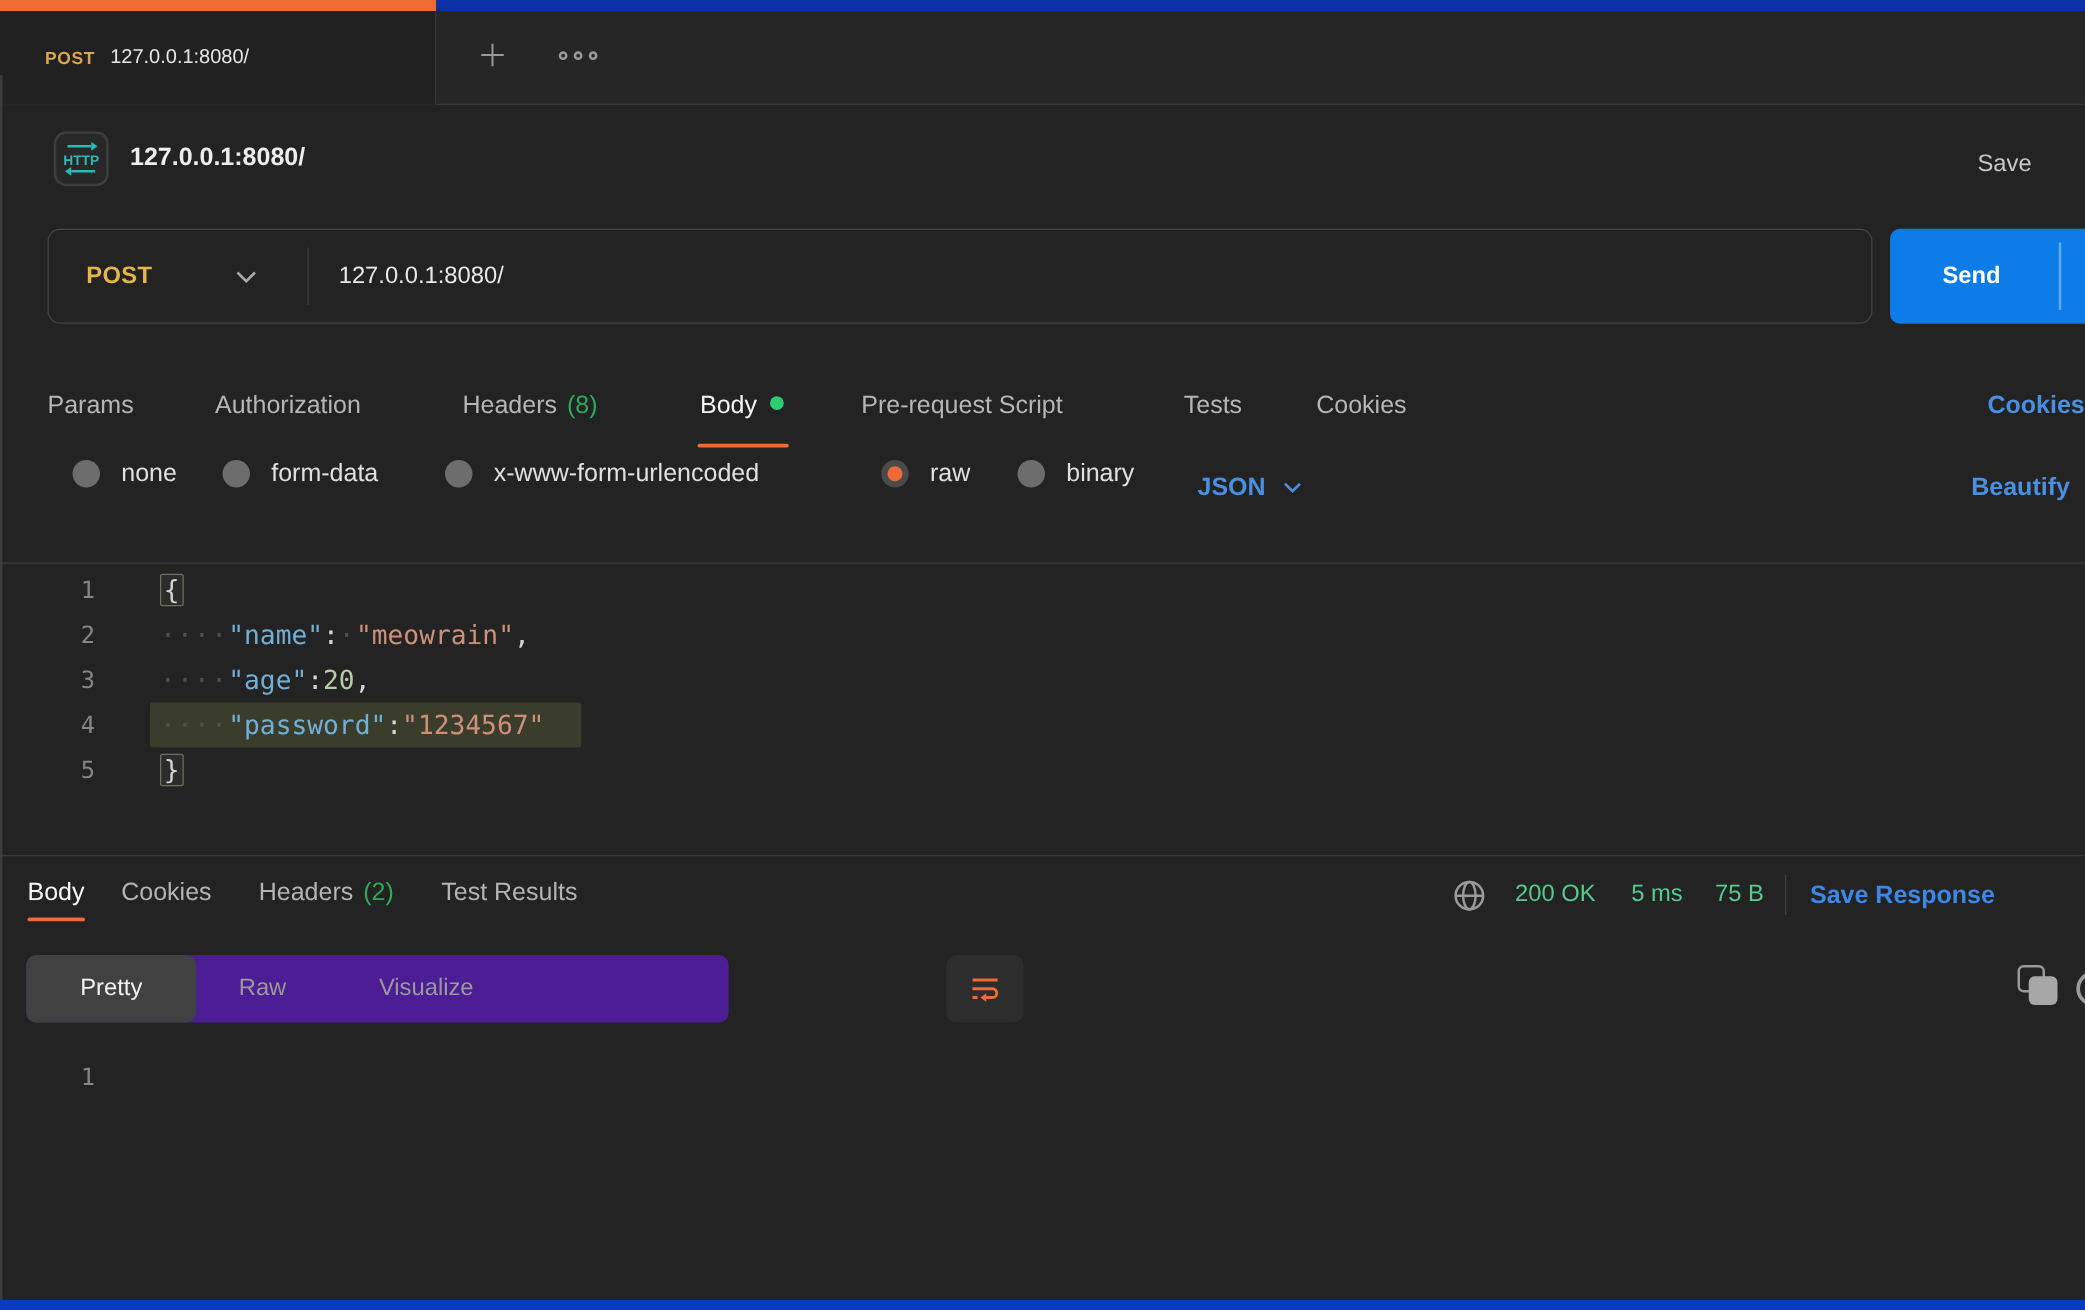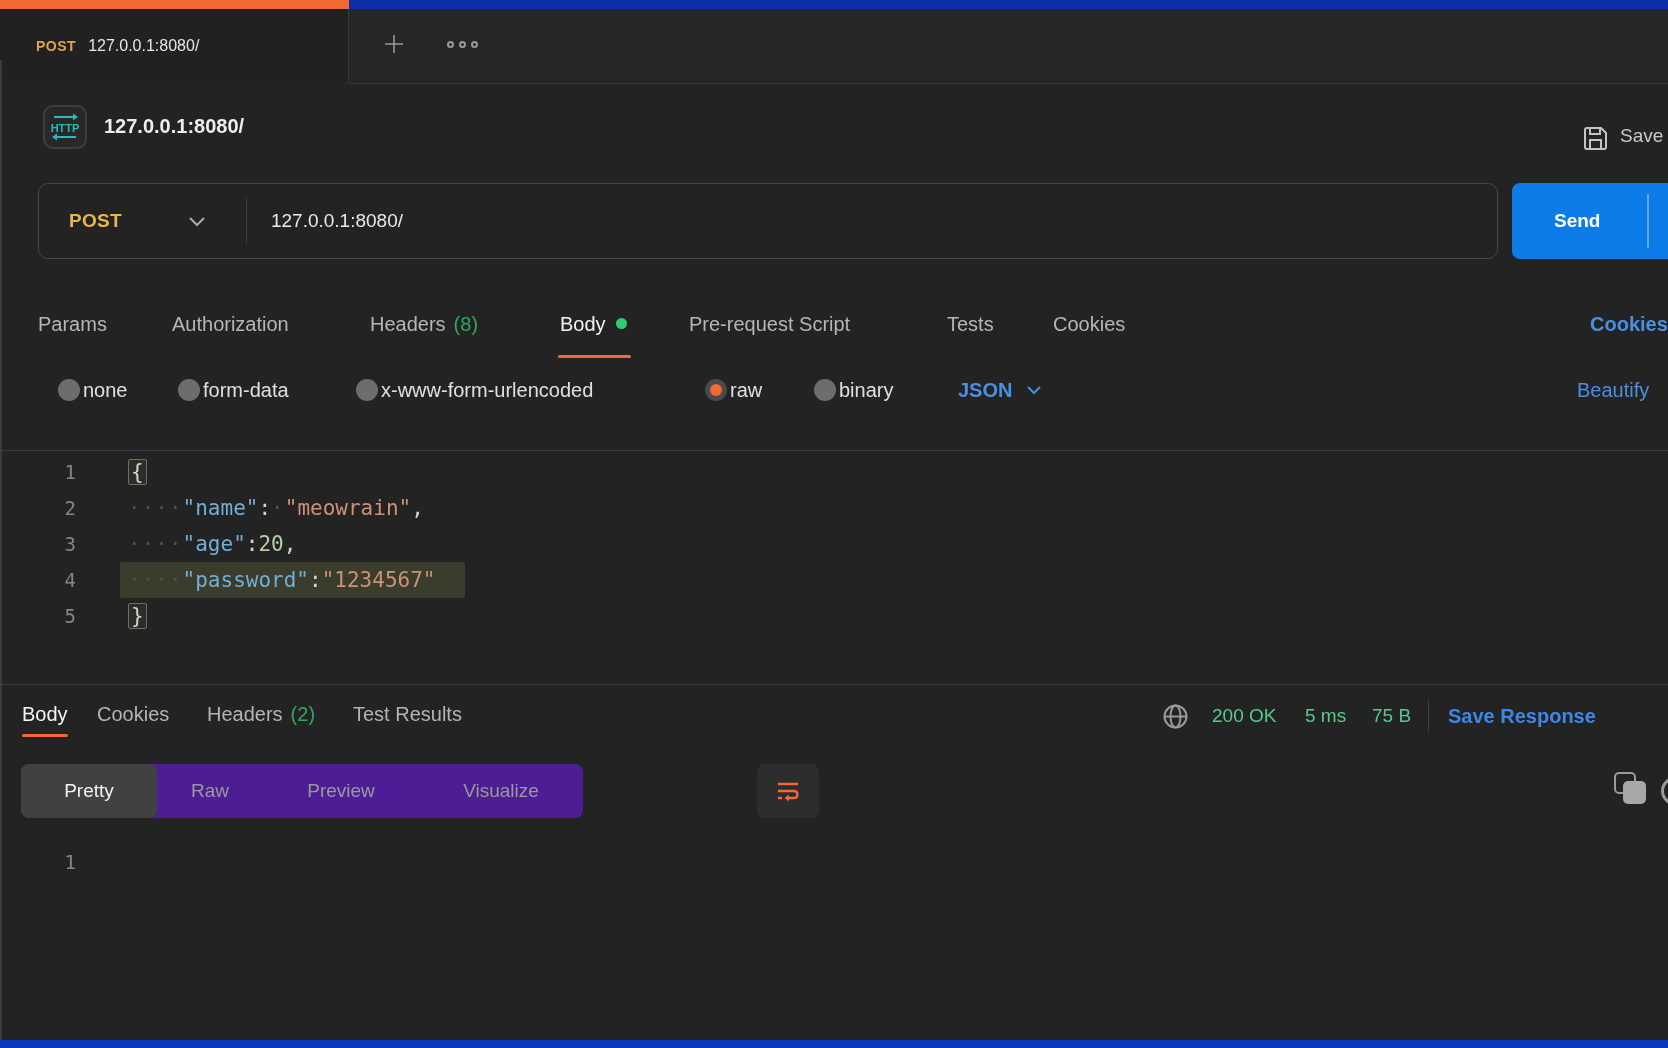--- a/index.html
+++ b/index.html
@@ -22,21 +22,21 @@
   .icon-btn{position:absolute;top:24px;width:44px;height:40px;display:flex;align-items:center;justify-content:center;}
   #plus-btn{left:372px;}
   #more-btn{left:440px;}
   .dots3{display:flex;gap:5px;}
   .dots3 i{width:7px;height:7px;border:2px solid #9a9a9a;border-radius:50%;box-sizing:border-box;}
 
   
   .http-badge{position:absolute;left:43px;top:105px;width:44px;height:44px;border:2px solid #3e3e3e;background:#282828;
     border-radius:10px;display:flex;align-items:center;justify-content:center;box-sizing:border-box;}
   .page-title{position:absolute;left:104px;top:111px;font-size:20px;font-weight:700;color:#ededed;line-height:30px;}
-  .save-btn{position:absolute;left:1582px;top:125px;display:flex;gap:11px;height:30px;}
+  .save-btn{position:absolute;left:1582px;top:110px;display:flex;gap:11px;height:30px;flex-direction:column;}
   .save-btn .s-lbl{font-size:19px;color:#c8c8c8;white-space:nowrap;}
 
   
   .request-bar{position:absolute;left:38px;top:183px;width:1460px;height:76px;border:1px solid #464646;border-radius:10px;
     box-sizing:border-box;display:flex;align-items:center;background:#232323;}
   .request-bar .method{margin-left:30px;font-size:19px;font-weight:700;color:#e7b64a;letter-spacing:.3px;}
   .request-bar .m-chevron{margin-left:66px;display:flex;}
   .request-bar .v-div{margin-left:40px;width:1px;height:46px;background:#3e3e3e;}
   .request-bar .url-text{margin-left:24px;font-size:19px;color:#e9e9e9;}
   .send-btn{position:absolute;left:1512px;top:183px;width:170px;height:76px;background:#0d7ce8;border-radius:8px;}
@@ -49,30 +49,30 @@
   .req-tab:nth-child(1){left:38px}.req-tab:nth-child(2){left:172px}.req-tab:nth-child(3){left:370px}
   .req-tab:nth-child(4){left:560px}.req-tab:nth-child(5){left:689px}.req-tab:nth-child(6){left:947px}.req-tab:nth-child(7){left:1053px}
   .req-tab.active{color:#f3f3f3;}
   .req-tab.active::after{content:"";position:absolute;left:-2px;right:-4px;bottom:-12px;height:3px;background:#f06a35;border-radius:2px;}
   .req-tab .count{color:#2ea95c;margin-left:8px;}
   .req-tab .dot{display:inline-block;width:11px;height:11px;border-radius:50%;background:#2ecc71;margin-left:10px;vertical-align:middle;transform:translateY(-2px);}
   .cookies-link{position:absolute;left:1590px;top:0;height:44px;line-height:44px;font-size:20px;font-weight:700;color:#4a90e2;white-space:nowrap;}
 
   
   .body-type{position:absolute;left:0;top:368px;right:0;height:44px;}
-  .bt-opt{position:absolute;top:0;height:44px;display:flex;align-items:center;gap:3px;cursor:default;}
+  .bt-opt{position:absolute;top:0;height:44px;display:flex;align-items:flex-start;gap:17px;cursor:default;}
   .bt-opt:nth-child(1){left:58px}.bt-opt:nth-child(2){left:178px}.bt-opt:nth-child(3){left:356px}
   .bt-opt:nth-child(4){left:705px}.bt-opt:nth-child(5){left:814px}
   .radio{width:22px;height:22px;border-radius:50%;background:#6d6d6d;flex:none;position:relative;}
   .bt-opt.sel .radio{background:#4a4a4a;}
   .bt-opt.sel .radio::after{content:"";position:absolute;inset:5px;border-radius:50%;background:#f06a35;}
   .bt-opt .o-lbl{font-size:20px;color:#e0e0e0;white-space:nowrap;}
   .format-dd{position:absolute;left:958px;top:0;height:44px;display:flex;align-items:center;gap:14px;}
   .format-dd .f-lbl{font-size:20px;font-weight:700;color:#4a90e2;}
-  .beautify-link{position:absolute;left:1577px;top:0;height:44px;line-height:44px;font-size:20px;font-weight:400;color:#4a90e2;white-space:nowrap;}
+  .beautify-link{position:absolute;left:1577px;top:0;height:44px;line-height:44px;font-size:20px;font-weight:700;color:#4a90e2;white-space:nowrap;}
 
   
   .editor-divider{position:absolute;left:0;top:450px;right:0;height:1px;background:#3a3a3a;}
   .editor{position:absolute;left:0;top:452px;right:0;padding-top:2px;}
   .code-row{display:flex;height:36px;line-height:36px;}
   .gutter{width:84px;flex:none;text-align:right;padding-right:8px;box-sizing:border-box;
     font-family:"DejaVu Sans Mono",monospace;font-size:19px;color:#868686;}
   .code-text{margin-left:36px;padding-left:8px;font-family:"DejaVu Sans Mono",monospace;font-size:21px;white-space:pre;}
   .code-text.hl{background:#3a3d2c;padding-right:30px;border-radius:2px;align-self:stretch;}
   .tok-key{color:#72afd6}.tok-str{color:#ce9178}.tok-num{color:#b5cea8}.tok-punct{color:#d4d4d4}
@@ -261,21 +261,20 @@
     <span class="meta-item" id="meta-status">200 OK</span>
     <span class="meta-item" id="meta-time">5 ms</span>
     <span class="meta-item" id="meta-size">75 B</span>
     <span class="meta-div"></span>
     <span class="save-response">Save Response</span>
   </div>
 
   <div class="view-seg" id="view-seg">
       <span class="seg active">Pretty</span>
       <span class="seg">Raw</span>
-      <span class="seg">Preview</span>
       <span class="seg">Visualize</span>
     </div>
   <div class="wrap-btn">
     <svg width="28" height="26" viewBox="0 0 28 26">
       <path d="M4 6 H24" stroke="#f06a35" stroke-width="2.4" fill="none"></path>
       <path d="M4 13 H20 C24.5 13 24.5 20 20 20 H14" stroke="#f06a35" stroke-width="2.4" fill="none"></path>
       <path d="M15 16.5 L10.5 20 L15 23.5 Z" fill="#f06a35"></path>
       <path d="M4 20 H8" stroke="#f06a35" stroke-width="2.4" fill="none"></path>
     </svg>
   </div>

